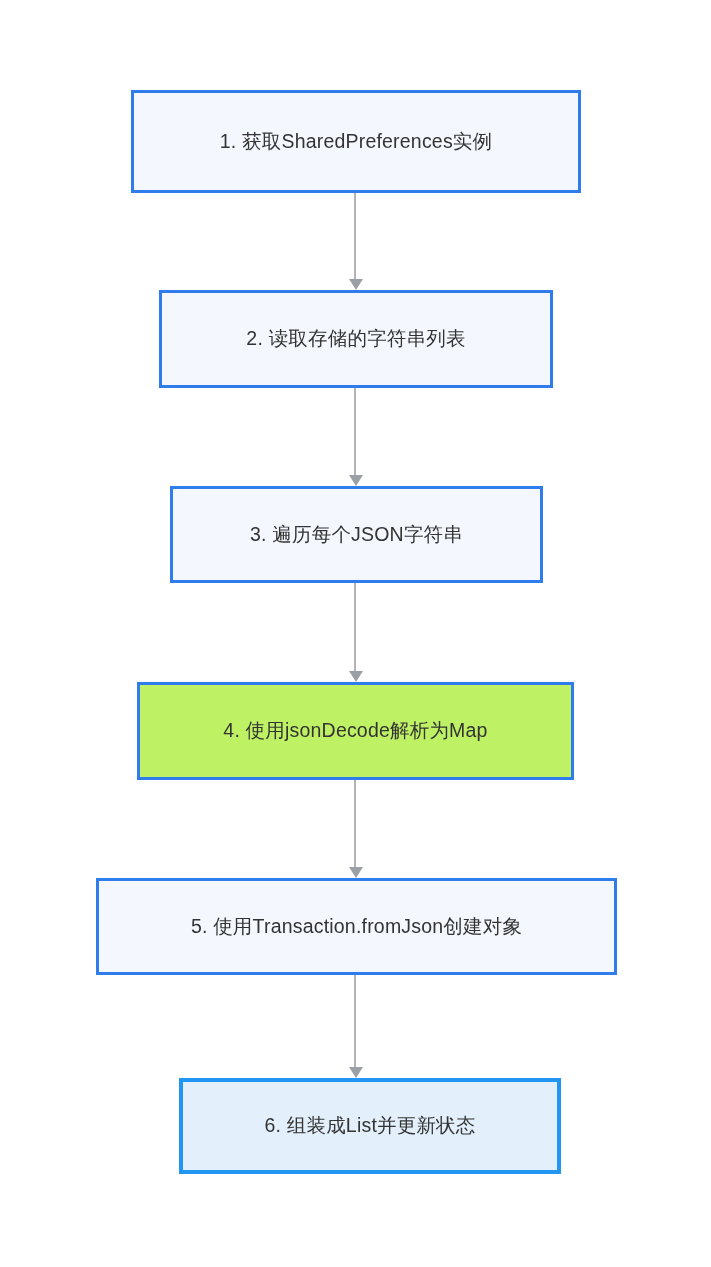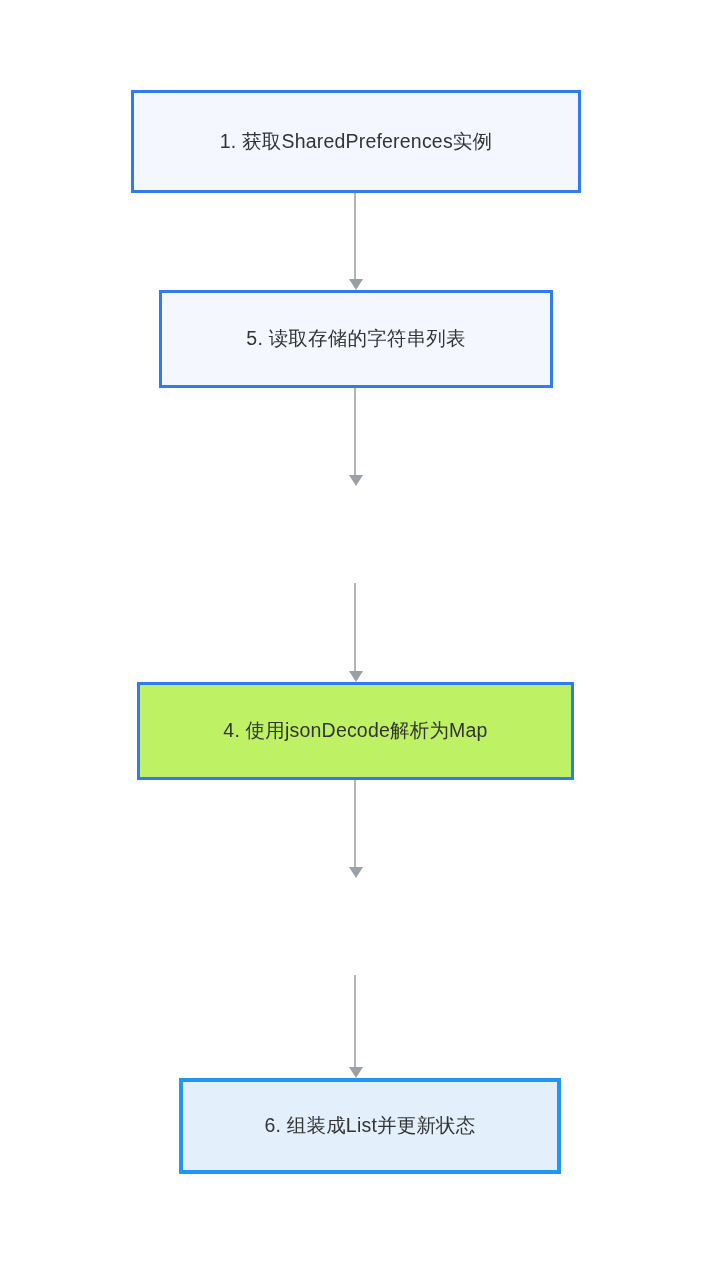--- a/index.html
+++ b/index.html
@@ -77,21 +77,27 @@
       <div class="edge-arrow" style="top: 87px; border-top-color: rgb(154, 160, 166);"></div>
     </div>
     <div class="edge" style="left: 355px; top: 975px; height: 103px;">
       <div class="edge-line" style="height: 94px; background: rgb(179, 179, 179); left: -1px;"></div>
       <div class="edge-arrow" style="top: 92px; border-top-color: rgb(154, 160, 166);"></div>
     </div>
     <div class="node" style="left: 131px; top: 90px; width: 450px; height: 103px; background: rgb(244, 248, 254); border-color: rgb(47, 125, 237); border-width: 3px;">
       <span class="node-label" style="color: rgb(51, 51, 51);">1. 获取SharedPreferences实例</span>
     </div>
     <div class="node" style="left: 159px; top: 290px; width: 394px; height: 98px; background: rgb(244, 248, 254); border-color: rgb(47, 125, 237); border-width: 3px;">
-      <span class="node-label" style="color: rgb(51, 51, 51);">5. 读取存储的字符串列表</span>
+      <span class="node-label" style="color: rgb(51, 51, 51);">2. 读取存储的字符串列表</span>
+    </div>
+    <div class="node" style="left: 170px; top: 486px; width: 373px; height: 97px; background: rgb(244, 248, 254); border-color: rgb(47, 125, 237); border-width: 3px;">
+      <span class="node-label" style="color: rgb(51, 51, 51);">3. 遍历每个JSON字符串</span>
     </div>
     <div class="node" style="left: 137px; top: 682px; width: 437px; height: 98px; background: #bef264; border-color: rgb(47, 125, 237); border-width: 3px;">
       <span class="node-label" style="color: rgb(51, 51, 51);">4. 使用jsonDecode解析为Map</span>
+    </div>
+    <div class="node" style="left: 96px; top: 878px; width: 521px; height: 97px; background: rgb(244, 248, 254); border-color: rgb(47, 125, 237); border-width: 3px;">
+      <span class="node-label" style="color: rgb(51, 51, 51);">5. 使用Transaction.fromJson创建对象</span>
     </div>
     <div class="node" style="left: 179px; top: 1078px; width: 382px; height: 96px; background: rgb(227, 240, 251); border-color: rgb(33, 150, 243); border-width: 4px;">
       <span class="node-label" style="color: rgb(51, 51, 51);">6. 组装成List并更新状态</span>
     </div>
   </div>
 
 </body></html>

